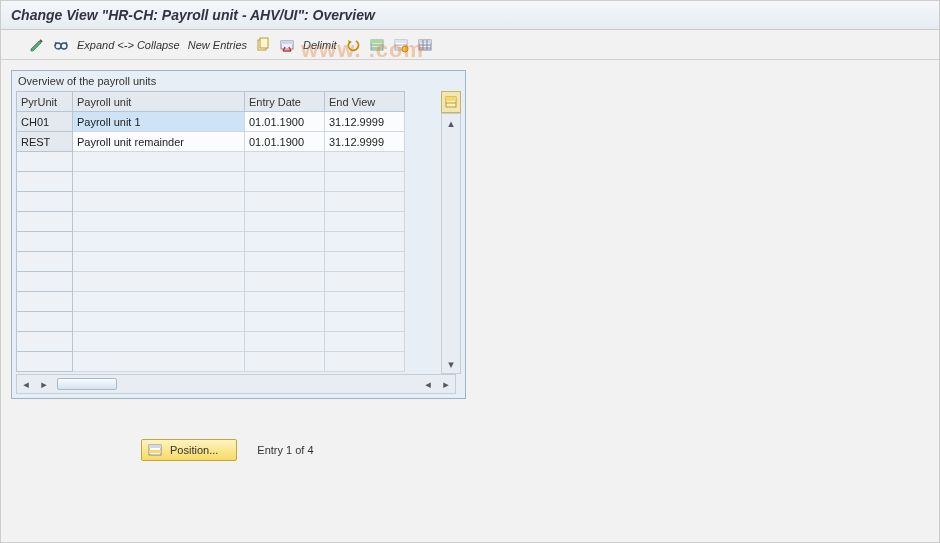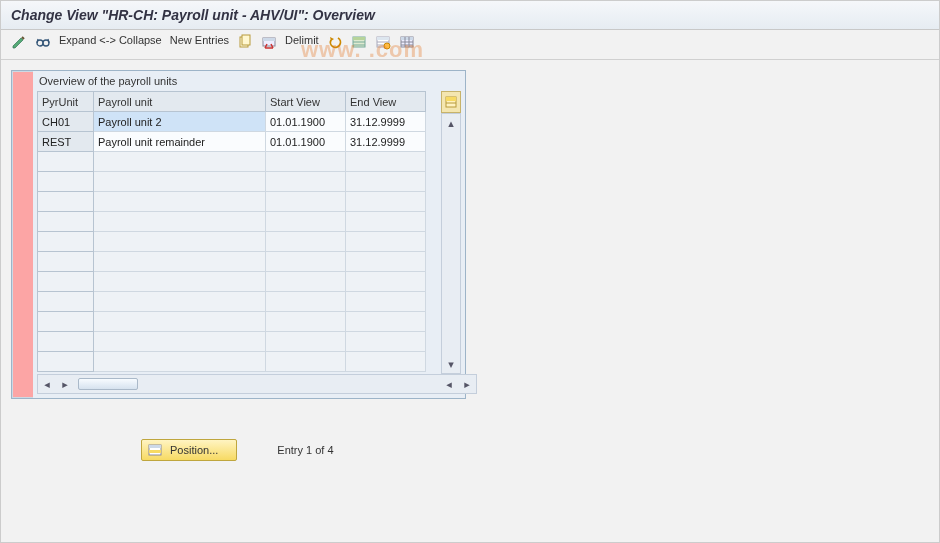--- a/index.html
+++ b/index.html
@@ -18,45 +18,45 @@
     background: linear-gradient(#f5f7fa, #e6ecf2);
     border-bottom: 1px solid #c8c8c8;
     padding: 6px 10px;
     font-size: 14px;
     font-weight: bold;
     font-style: italic;
     color: #333344;
   }
   .toolbar {
     display: flex;
-    align-items: flex-start;
+    align-items: center;
     gap: 8px;
-    padding: 4px 10px;
+    padding: 4px 28px;
     background: #f2f2f2;
     border-bottom: 1px solid #d0d0d0;
     height: 30px;
+    font-style: italic;
   }
   .toolbar .txtbtn { color: #333; cursor: pointer; }
   .icon {
     display: inline-flex;
     width: 16px;
     height: 16px;
     align-items: center;
     justify-content: center;
     cursor: pointer;
   }
   .content {
     padding: 10px;
   }
   .panel {
     width: 455px;
     border: 1px solid #9db4c8;
     background: #fca5a5;
     box-shadow: 0 0 0 1px #cdd9e4 inset;
-    padding-left: 21px;
   }
   .panel-title {
     padding: 4px 6px;
     color: #333;
     background: #e8eef5;
   }
   .grid-wrap {
     position: relative;
     background: #e8eef5;
     padding: 0 4px 4px 4px;
@@ -143,21 +143,21 @@
     height: 12px;
     background: linear-gradient(#f7fbff,#d6e2ef);
     border: 1px solid #aab9c9;
     border-radius: 2px;
     margin-left: 4px;
   }
   .hscroll .spacer { flex: 1; }
   .footer-row {
     display: flex;
     align-items: center;
-    gap: 40px;
+    gap: 20px;
     margin-top: 40px;
     margin-left: 130px;
   }
   .pos-button {
     display: inline-flex;
     align-items: center;
     gap: 8px;
     height: 22px;
     padding: 0 18px 0 6px;
     background: linear-gradient(#fff4c2, #f7da63);
@@ -269,28 +269,28 @@
         <colgroup>
           <col style="width:56px">
             <col style="width:172px">
             <col style="width:80px">
             <col style="width:80px">
         </colgroup>
         <thead>
           <tr>
             <th>PyrUnit</th>
             <th>Payroll unit</th>
-            <th>Start View</th>
+            <th>Entry Date</th>
             <th>End View</th>
           </tr>
         </thead>
         <tbody id="grid-body">
             <tr>
               <td class="rowhead">CH01</td>
-              <td class="selcell">Payroll unit 2</td>
+              <td class="selcell">Payroll unit 1</td>
               <td>01.01.1900</td>
               <td>31.12.9999</td>
             </tr>
             <tr>
               <td class="rowhead">REST</td>
               <td>Payroll unit remainder</td>
               <td>01.01.1900</td>
               <td>31.12.9999</td>
             </tr>
             <tr>

